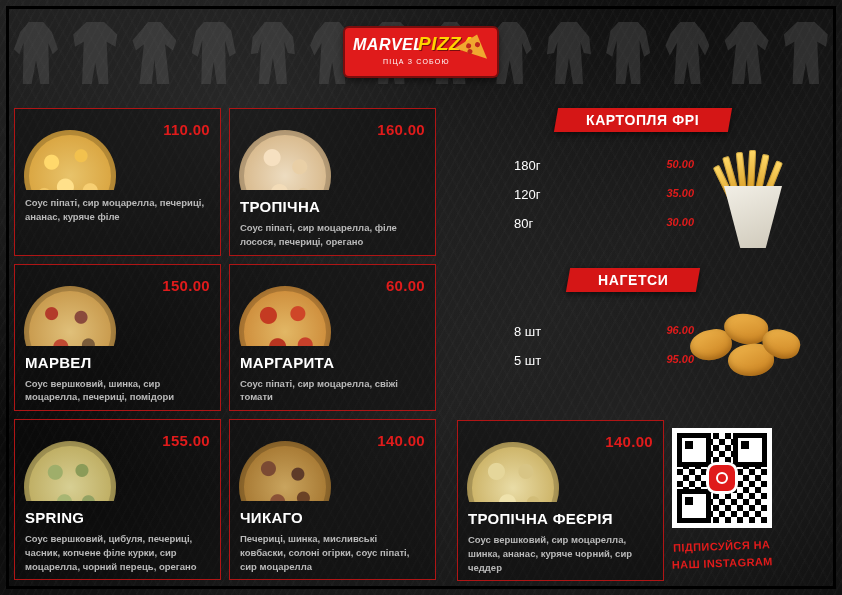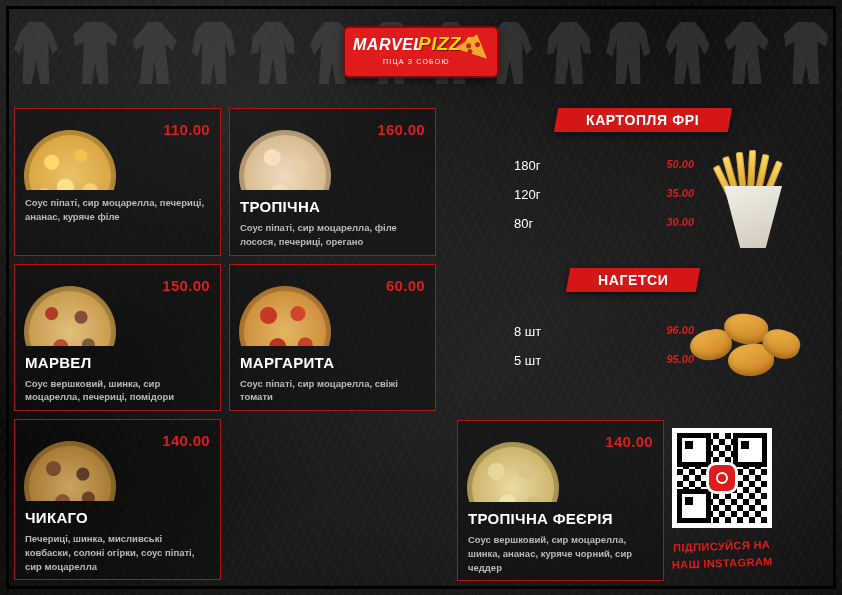--- a/index.html
+++ b/index.html
@@ -491,20 +491,28 @@
         <div class="card-photo">
           <div class="pizza margarita"></div>
         </div>
         <div class="price">60.00</div>
         <div class="card-title">МАРГАРИТА</div>
         <div class="card-desc">Соус піпаті, сир моцарелла, свіжі томати</div>
       </div>
     </div>
 
     <div class="row">
+      <div class="card">
+        <div class="card-photo">
+          <div class="pizza spring"></div>
+        </div>
+        <div class="price">155.00</div>
+        <div class="card-title">SPRING</div>
+        <div class="card-desc">Соус вершковий, цибуля, печериці, часник, копчене філе курки, сир моцарелла, чорний перець, орегано</div>
+      </div>
 
       <div class="card">
         <div class="card-photo">
           <div class="pizza chicago"></div>
         </div>
         <div class="price">140.00</div>
         <div class="card-title">ЧИКАГО</div>
         <div class="card-desc">Печериці, шинка, мисливські ковбаски, солоні огірки, соус піпаті, сир моцарелла</div>
       </div>
     </div>

